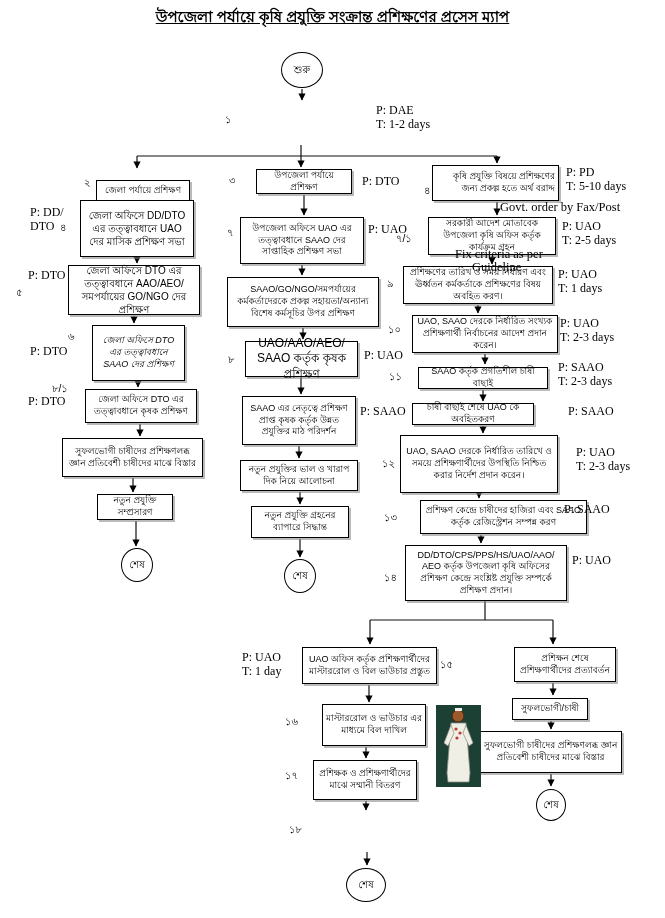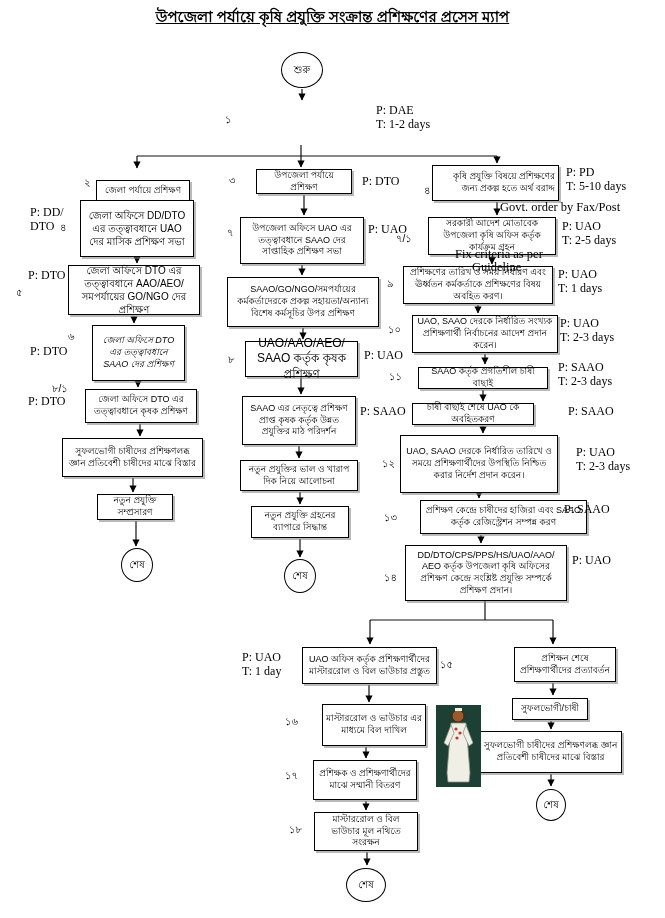--- a/index.html
+++ b/index.html
@@ -266,23 +266,20 @@
       <div>T: 1 day</div>
     </div>
     <div class="fbox" style="left: 313px; top: 704px; width: 104px; height: 42px; margin-left: 9px;">
       <span>মাস্টাররোল ও ভাউচার এর মাধ্যমে বিল দাখিল</span>
     </div>
     <div class="fnum" style="left: 285px; top: 714px;">১৬</div>
     <div class="fbox" style="left: 313px; top: 760px; width: 104px; height: 40px;">
       <span>প্রশিক্ষক ও প্রশিক্ষণার্থীদের মাঝে সম্মানী বিতরণ</span>
     </div>
     <div class="fnum" style="left: 285px; top: 768px;">১৭</div>
-    <div class="fbox" style="left: 314px; top: 812px; width: 104px; height: 39px;">
-      <span>মাস্টাররোল ও বিল ভাউচার মূল নথিতে সংরক্ষন</span>
-    </div>
     <div class="fnum" style="left: 289px; top: 822px;">১৮</div>
     <div class="fbox" style="left: 502px; top: 647px; width: 102px; height: 35px; margin-left: 12px;">
       <span>প্রশিক্ষন শেষে প্রশিক্ষণার্থীদের প্রত্যাবর্তন</span>
     </div>
     <div class="fbox" style="left: 512px; top: 698px; width: 76px; height: 22px;">
       <span>সুফলভোগী/চাষী</span>
     </div>
     <div class="fbox" style="left: 479px; top: 731px; width: 143px; height: 42px;">
       <span>সুফলভোগী চাষীদের প্রশিক্ষণলব্ধ জ্ঞান প্রতিবেশী চাষীদের মাঝে বিস্তার</span>
     </div>

